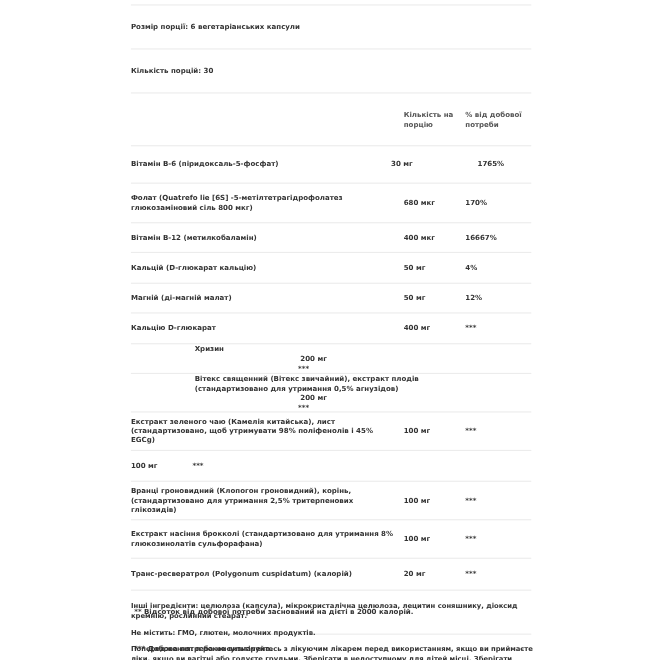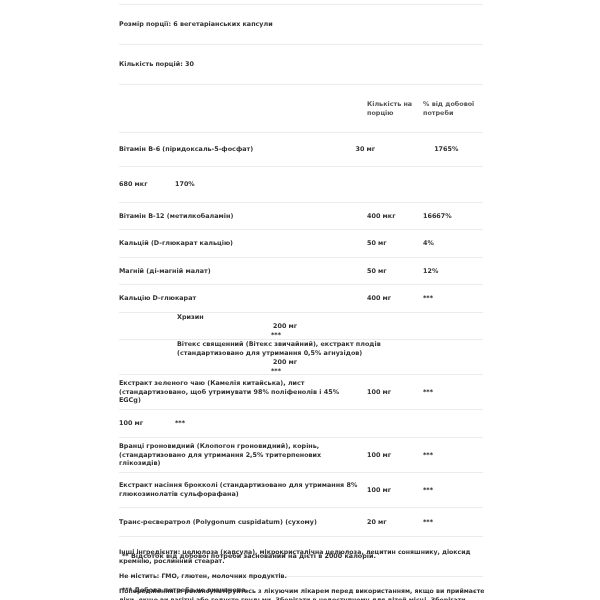--- a/index.html
+++ b/index.html
@@ -62,20 +62,21 @@
     <div class="cell-amt">Кількість на порцію</div>
     <div class="cell-dv">% від добової потреби</div>
   </div>
 
   <div class="row" style="height:34px;gap:33px;">
     <div class="cell-name">Вітамін B-6 (піридоксаль-5-фосфат)</div>
     <div class="cell-amt">30 мг</div>
     <div class="cell-dv">1765%</div>
   </div>
   <div class="row" style="height:36px;">
+    <div class="cell-name">Фолат (Quatrefo lie [6S] -5-метілтетрагідрофолатез глюкозаміновий сіль 800 мкг)</div>
     <div class="cell-amt">680 мкг</div>
     <div class="cell-dv">170%</div>
   </div>
   <div class="row" style="height:27px;">
     <div class="cell-name">Вітамін B-12 (метилкобаламін)</div>
     <div class="cell-amt">400 мкг</div>
     <div class="cell-dv">16667%</div>
   </div>
   <div class="row" style="height:28px;">
     <div class="cell-name">Кальцій (D-глюкарат кальцію)</div>
@@ -115,21 +116,21 @@
     <div class="cell-name">Вранці гроновидний (Клопогон гроновидний), корінь, (стандартизовано для утримання 2,5% тритерпенових глікозидів)</div>
     <div class="cell-amt">100 мг</div>
     <div class="cell-dv">***</div>
   </div>
   <div class="row" style="height:35px;">
     <div class="cell-name">Екстракт насіння брокколі (стандартизовано для утримання 8% глюкозинолатів сульфорафана)</div>
     <div class="cell-amt">100 мг</div>
     <div class="cell-dv">***</div>
   </div>
   <div class="row" style="height:29px;">
-    <div class="cell-name">Транс-ресвератрол (Polygonum cuspidatum) (сухому)</div>
+    <div class="cell-name">Транс-ресвератрол (Polygonum cuspidatum) (калорій)</div>
     <div class="cell-amt">20 мг</div>
     <div class="cell-dv">***</div>
   </div>
 
   <div class="row note" style="height:40px;">
     <span>** Відсоток від добової потреби заснований на дієті в 2000 калорій.</span>
   </div>
   <div class="row note" style="height:28px;">
     <span>*** Добова потреба не визначена.</span>
   </div>

